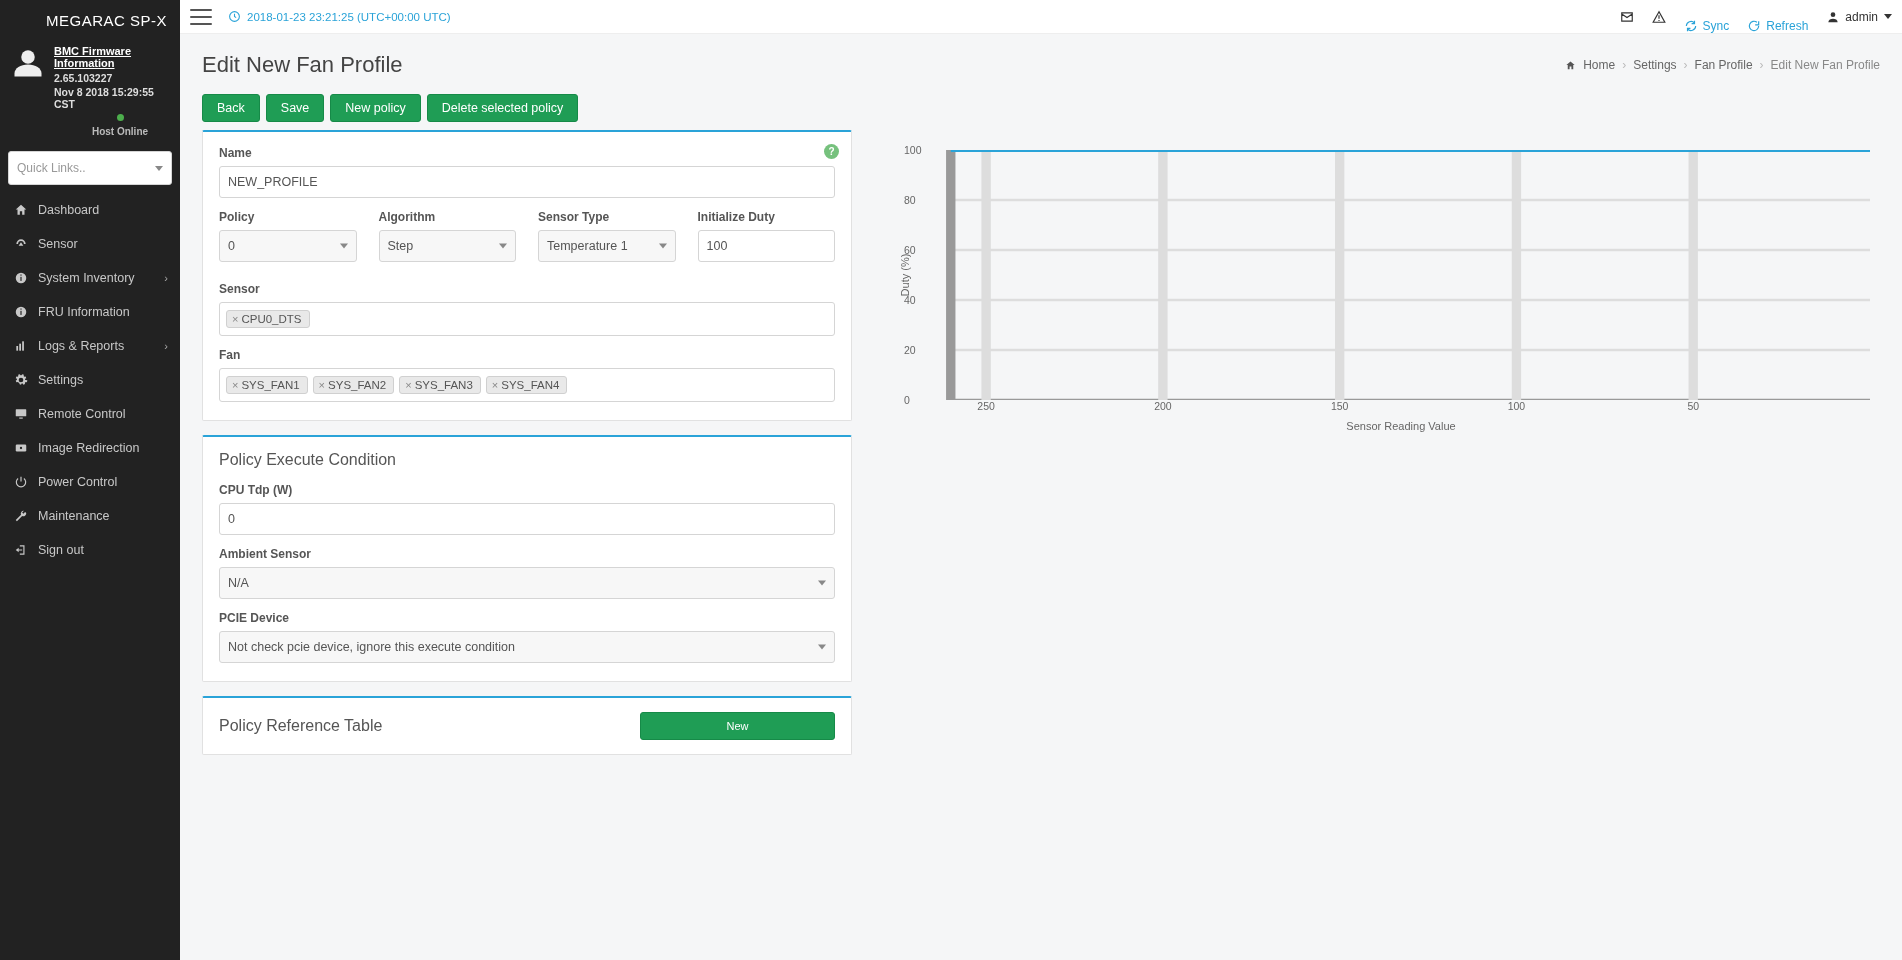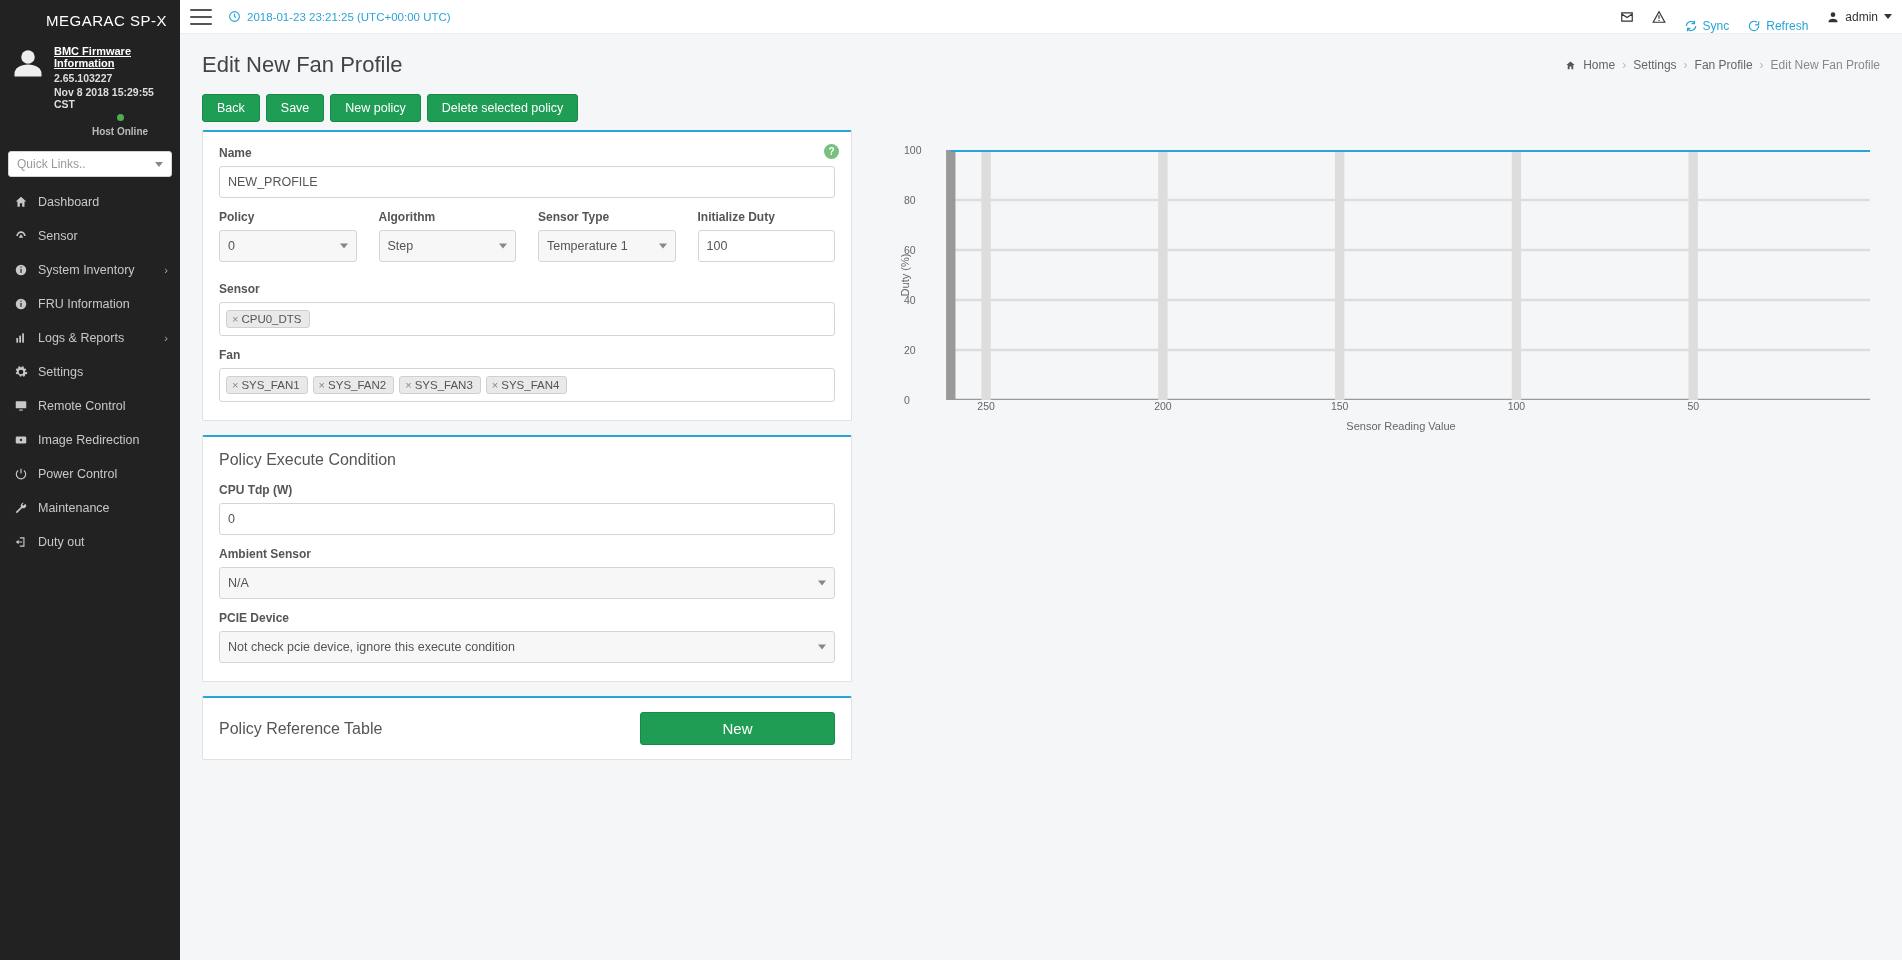--- a/index.html
+++ b/index.html
@@ -11,21 +11,21 @@
 .sidebar-user { padding: 8px 12px 10px 10px; display: flex; gap: 8px; }
 .avatar-svg { flex: 0 0 36px; width: 36px; height: 36px; fill: #eee; }
 .user-meta { flex: 1; }
 .user-meta .fw { color: #fff; font-size: 11px; font-weight: 700; text-decoration: underline; display: block; margin-bottom: 3px; }
 .user-meta .line { color: #ddd; font-size: 10.5px; font-weight: 700; display: block; margin-bottom: 2px; }
 .host-online { display: flex; align-items: center; gap: 5px; margin-top: 4px; padding-left: 18px; flex-direction: column; }
 .host-online .dot { width: 7px; height: 7px; border-radius: 50%; background: #4cae4c; }
 .host-online .txt { font-size: 10px; color: #bbb; font-weight: 700; }
 
 .quicklinks { margin: 4px 8px 8px; }
-.quicklinks .ql-box { background: #fff; border: 1px solid #d5d5d5; border-radius: 3px; height: 26px; display: flex; align-items: center; justify-content: space-between; padding: 0 8px; color: #999; font-size: 12px; cursor: pointer; }
+.quicklinks .ql-box { background: #fff; border: 1px solid #d5d5d5; border-radius: 3px; height: 34px; display: flex; align-items: center; justify-content: space-between; padding: 0 8px; color: #999; font-size: 12px; cursor: pointer; }
 .ql-caret { border-left: 4px solid transparent; border-right: 4px solid transparent; border-top: 5px solid #888; }
 
 .nav-item { display: flex; align-items: center; gap: 10px; padding: 10px 14px; color: #c8c8c8; font-size: 12.5px; cursor: pointer; position: relative; }
 .nav-item .nav-icon { width: 14px; height: 14px; display: inline-flex; align-items: center; justify-content: center; fill: #c8c8c8; }
 .nav-item .chev { position: absolute; right: 12px; font-size: 11px; color: #aaa; }
 
 
 .main { margin-left: 180px; }
 .topbar { height: 34px; border-bottom: 1px solid #eee; display: flex; align-items: center; padding: 0 10px; background: #fff; }
 .menu-btn { width: 22px; height: 16px; display: flex; flex-direction: column; justify-content: space-between; cursor: pointer; margin-right: 16px; }
@@ -65,21 +65,21 @@
 .select-wrap { position: relative; }
 .select-wrap .form-control { background: #f7f7f7; display: flex; align-items: center; cursor: pointer; }
 .select-wrap::after { content: ""; position: absolute; right: 9px; top: 50%; transform: translateY(-50%); border-left: 4px solid transparent; border-right: 4px solid transparent; border-top: 5px solid #888; }
 
 .tagbox { border: 1px solid #d5d5d5; border-radius: 3px; padding: 4px 6px; min-height: 34px; display: flex; flex-wrap: wrap; gap: 5px; align-items: center; }
 .tag { background: #e9e9e9; border: 1px solid #d0d0d0; border-radius: 3px; padding: 2px 7px 2px 5px; font-size: 11.5px; color: #555; display: inline-flex; align-items: center; gap: 2px; }
 .tag .x { color: #888; font-size: 11px; margin-right: 1px; }
 
 .panel-flex { display: flex; align-items: center; justify-content: space-between; }
 .panel-flex h3 { margin-bottom: 0; }
-.btn-new { background: #1f9d55; color: #fff; border: 1px solid #168a48; border-radius: 3px; padding: 7px 0; width: 195px; text-align: center; font-size: 15px; cursor: pointer; }
+.btn-new { background: #1f9d55; color: #fff; border: 1px solid #168a48; border-radius: 3px; padding: 7px 0; width: 195px; text-align: center; font-size: 11px; cursor: pointer; }
 
 
 .chart-wrap { padding: 20px 10px 10px 30px; }
 .chart { position: relative; height: 250px; margin-left: 26px; }
 .y-label { position: absolute; left: -48px; top: 50%; transform: translateY(-50%) rotate(-90deg); font-size: 11px; color: #666; }
 .x-label { text-align: center; font-size: 11px; color: #666; margin-top: 6px; margin-left: 26px; }
 .grid-svg { width: 100%; height: 100%; }
 .grid-svg line.g { stroke: #ddd; stroke-width: 1; }
 .grid-svg line.ax { stroke: #999; stroke-width: 1; }
 .grid-svg line.data { stroke: #2aa3d8; stroke-width: 1.5; }
@@ -203,21 +203,21 @@
         </svg>
       </span>
     <span>Maintenance</span>
   </div>
   <div class="nav-item">
     <span class="nav-icon">
         <svg viewBox="0 0 24 24" fill="currentColor">
           <path d="M10 4h8v16h-8v-2h6V6h-6zM3 12l5-4v3h6v2H8v3z"></path>
         </svg>
       </span>
-    <span>Duty out</span>
+    <span>Sign out</span>
   </div>
 </div>
 
 <div class="main">
   <div class="topbar">
     <div class="menu-btn">
         <span></span>
         <span></span>
         <span></span>
       </div>

